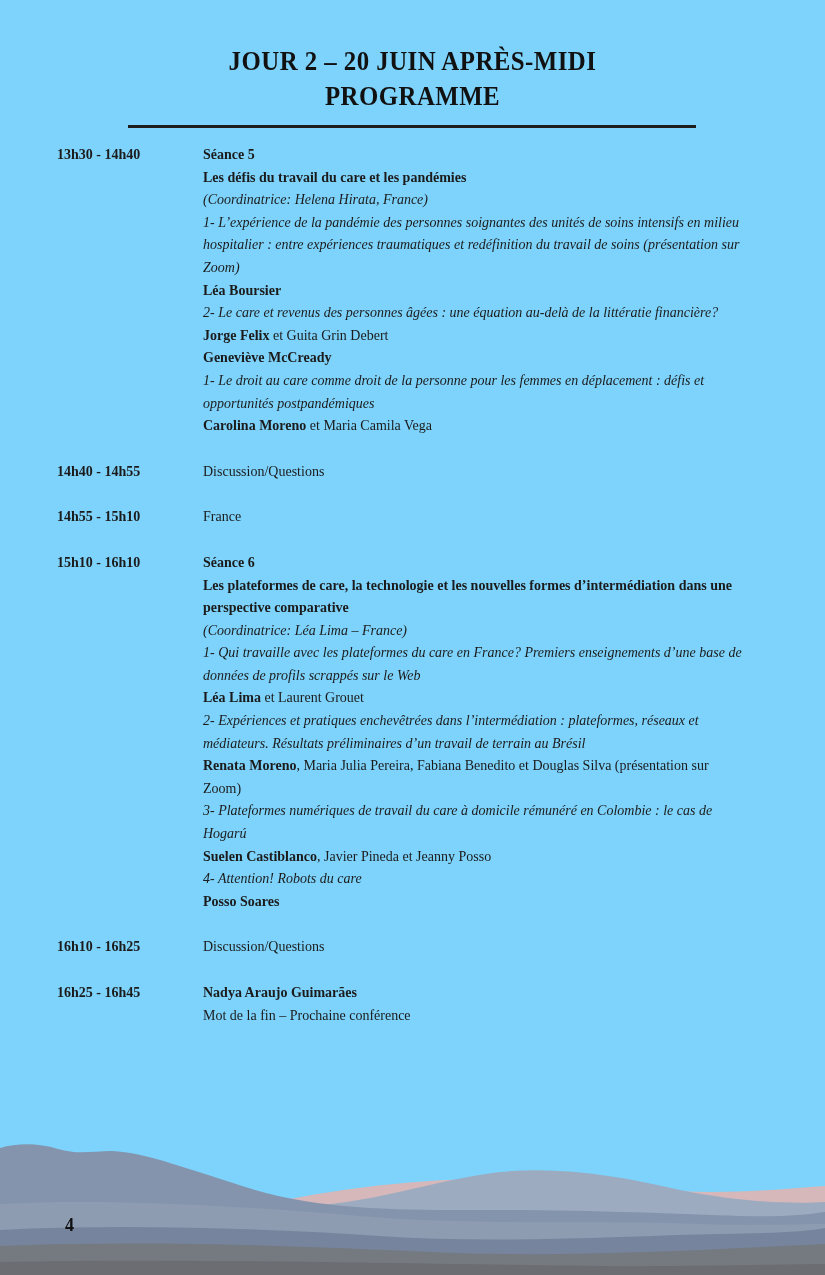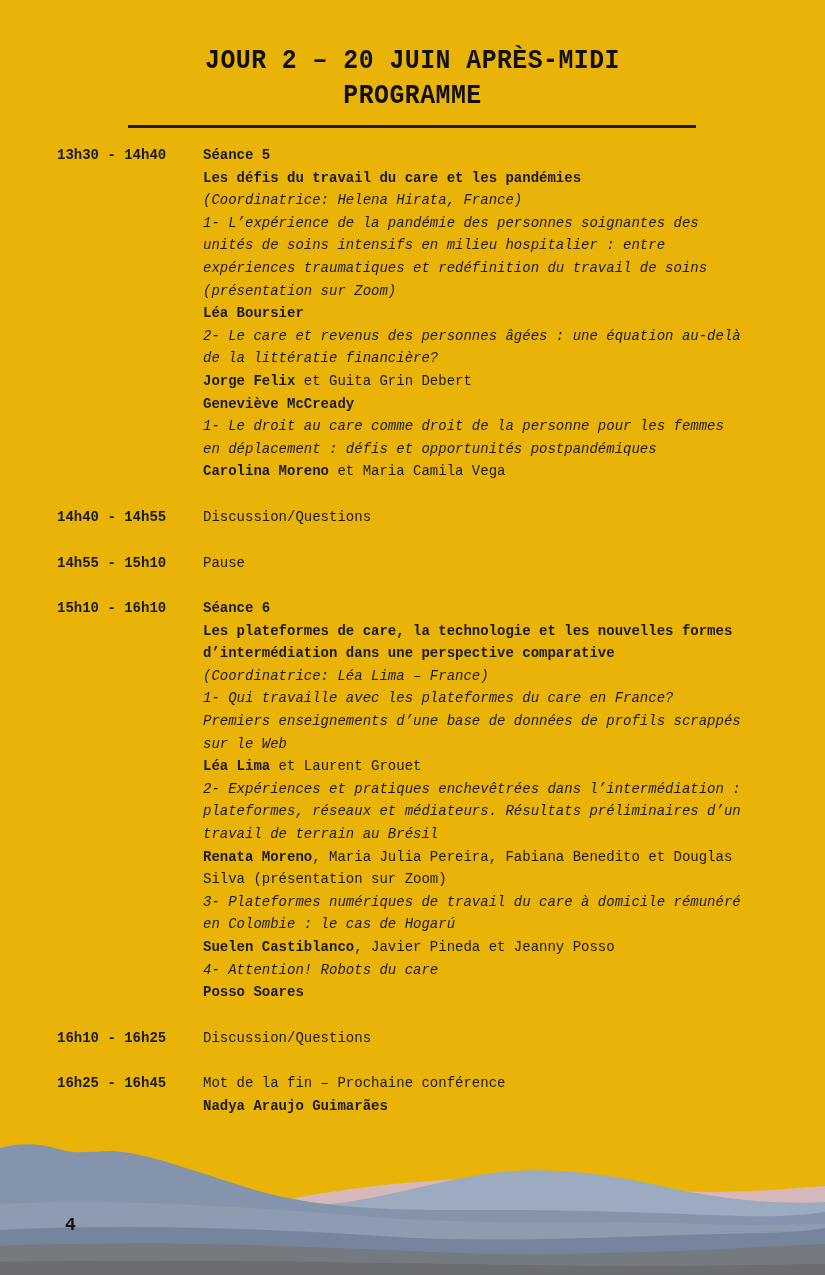--- a/index.html
+++ b/index.html
@@ -4,23 +4,23 @@
 <style>
   html, body {
     margin: 0;
     padding: 0;
     background: #ffffff;
   }
   .page {
     position: relative;
     width: 825px;
     height: 1275px;
-    background: #eab308;
+    background: #7dd3fc;
     overflow: hidden;
-    font-family: Liberation Mono, monospace;
+    font-family: Liberation Serif, serif;
     color: #1b1b1b;
   }
   .content {
     position: relative;
     z-index: 2;
   }
   header.doc-header {
     padding-top: 44px;
     text-align: center;
   }
@@ -107,21 +107,21 @@
         </div>
         <div class="schedule-row">
           <div class="time-range">14h40 - 14h55</div>
           <div class="session-details">
             <div class="program-line"><span class="r">Discussion/Questions</span></div>
           </div>
         </div>
         <div class="schedule-row">
           <div class="time-range">14h55 - 15h10</div>
           <div class="session-details">
-            <div class="program-line"><span class="r">Pause</span></div>
+            <div class="program-line"><span class="r">France</span></div>
           </div>
         </div>
         <div class="schedule-row">
           <div class="time-range">15h10 - 16h10</div>
           <div class="session-details">
             <div class="program-line"><span class="b">Séance 6</span></div>
             <div class="program-line"><span class="b">Les plateformes de care, la technologie et les nouvelles formes d’intermédiation dans une perspective comparative</span></div>
             <div class="program-line"><span class="i">(Coordinatrice: Léa Lima – France)</span></div>
             <div class="program-line"><span class="i">1- Qui travaille avec les plateformes du care en France? Premiers enseignements d’une base de données de profils scrappés sur le Web</span></div>
             <div class="program-line"><span class="b">Léa Lima</span><span class="r"> et Laurent Grouet</span></div>
@@ -135,22 +135,22 @@
         </div>
         <div class="schedule-row">
           <div class="time-range">16h10 - 16h25</div>
           <div class="session-details">
             <div class="program-line"><span class="r">Discussion/Questions</span></div>
           </div>
         </div>
         <div class="schedule-row">
           <div class="time-range">16h25 - 16h45</div>
           <div class="session-details">
+            <div class="program-line"><span class="b">Nadya Araujo Guimarães</span></div>
             <div class="program-line"><span class="r">Mot de la fin – Prochaine conférence</span></div>
-            <div class="program-line"><span class="b">Nadya Araujo Guimarães</span></div>
           </div>
         </div>
       </main>
   </div>
 
   <svg class="footer-art" viewBox="0 0 825 135" preserveAspectRatio="none" xmlns="http://www.w3.org/2000/svg">
     <path d="M230,72 C360,40 500,30 620,46 C700,57 770,50 825,46 L825,135 L230,135 Z" fill="#d6b8ba"></path>
     <path d="M0,70 C80,64 180,62 280,66 C360,69 430,40 500,32 C560,26 620,36 680,50 C740,62 790,64 825,62 L825,135 L0,135 Z" fill="#9cabbf"></path>
     <path d="M0,8 C18,3 38,3 58,9 C78,15 92,11 112,11 C145,12 190,30 255,50 C330,72 420,70 500,70 C590,70 680,74 740,76 C780,77 805,75 825,72 L825,135 L0,135 Z" fill="#8494ad"></path>
     <path d="M0,64 C110,58 240,66 360,76 C480,86 600,80 700,84 C760,86 800,84 825,84 L825,135 L0,135 Z" fill="#8e9cb1"></path>

